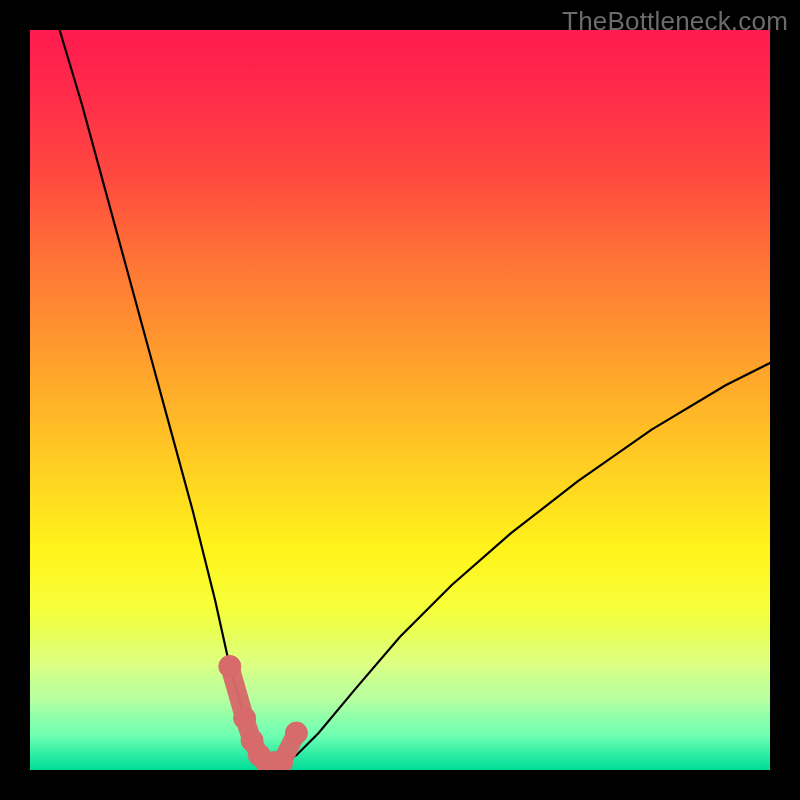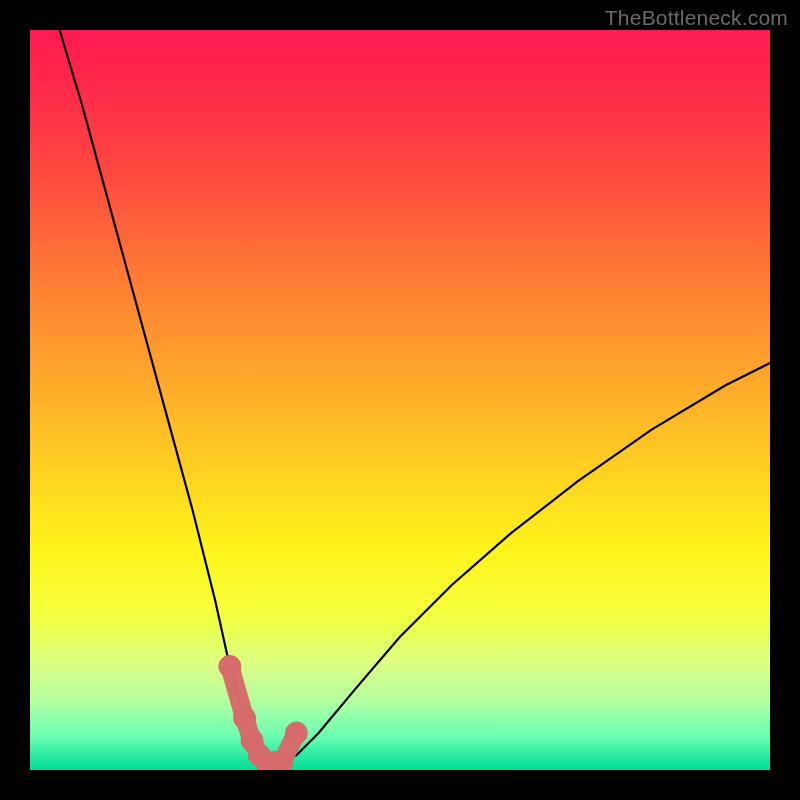--- a/index.html
+++ b/index.html
@@ -44,21 +44,21 @@
       rgba(120,255,180,0.75) 75%,
       rgba(0,220,150,0.9) 100%
     );
     pointer-events: none;
   }
   .watermark {
     position: absolute;
     top: 6px;
     right: 12px;
     font-family: Arial, Helvetica, sans-serif;
-    font-size: 21px;
+    font-size: 26px;
     color: #6b6b6b;
     letter-spacing: 0.2px;
     user-select: none;
   }
   svg.curve {
     position: absolute;
     left: 0; top: 0;
     width: 740px; height: 740px;
   }
   .curve path.black {

